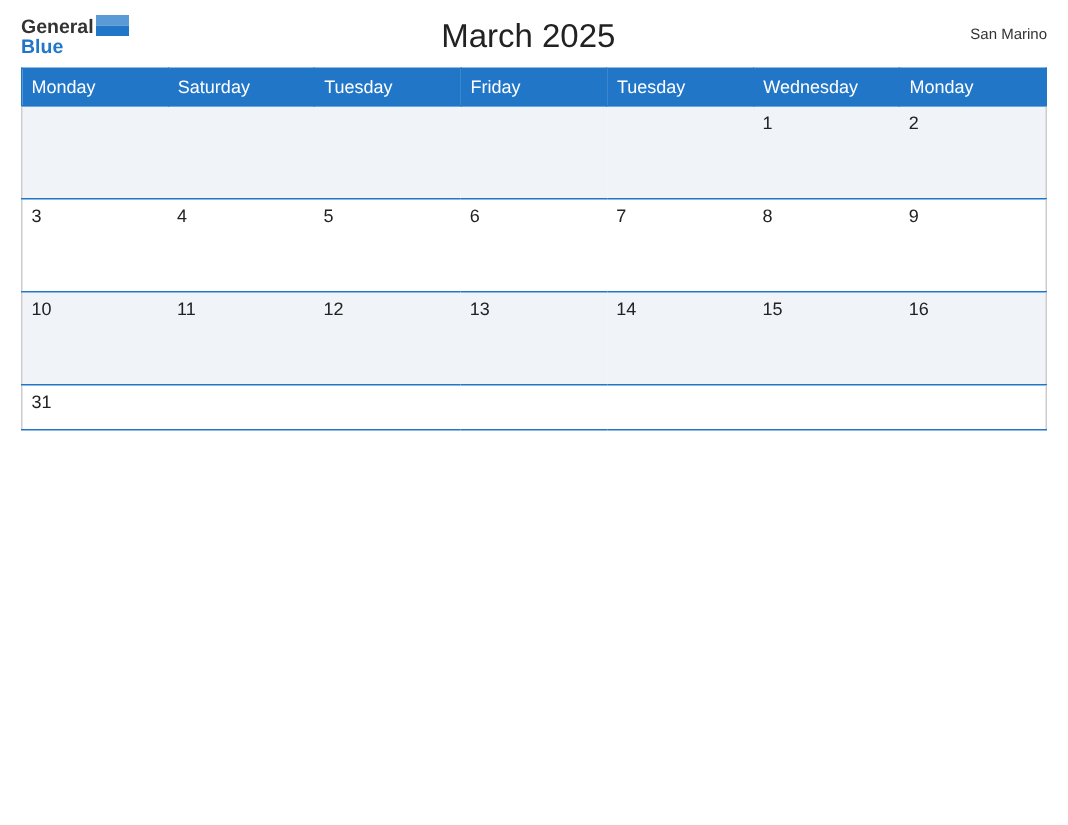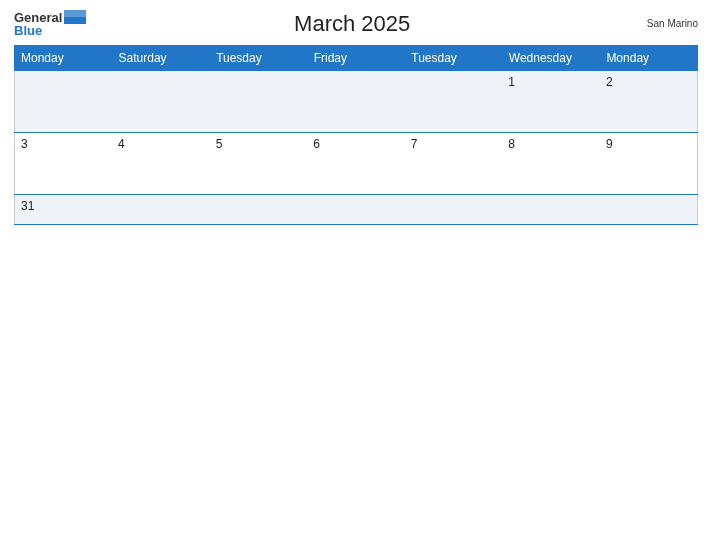--- a/index.html
+++ b/index.html
@@ -179,20 +179,43 @@
           </td>
           <td>
             <span class="day-num">8</span>
           </td>
           <td>
             <span class="day-num">9</span>
           </td>
         </tr>
         <tr>
           <td>
+            <span class="day-num">10</span>
+          </td>
+          <td>
+            <span class="day-num">11</span>
+          </td>
+          <td>
+            <span class="day-num">12</span>
+          </td>
+          <td>
+            <span class="day-num">13</span>
+          </td>
+          <td>
+            <span class="day-num">14</span>
+          </td>
+          <td>
+            <span class="day-num">15</span>
+          </td>
+          <td>
+            <span class="day-num">16</span>
+          </td>
+        </tr>
+        <tr>
+          <td>
             <span class="day-num">31</span>
           </td>
           <td></td>
           <td></td>
           <td></td>
           <td></td>
           <td></td>
           <td></td>
         </tr>
       </tbody>

